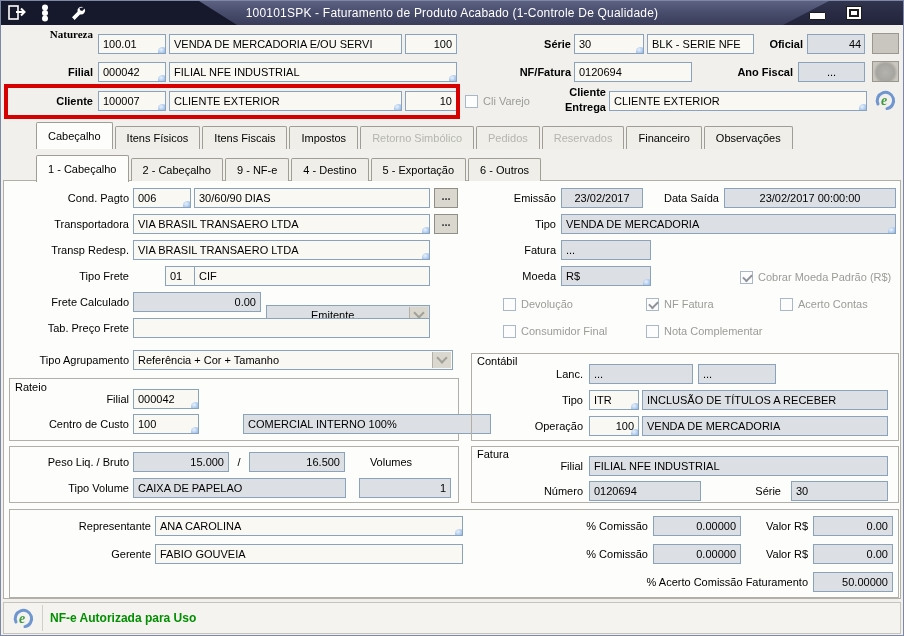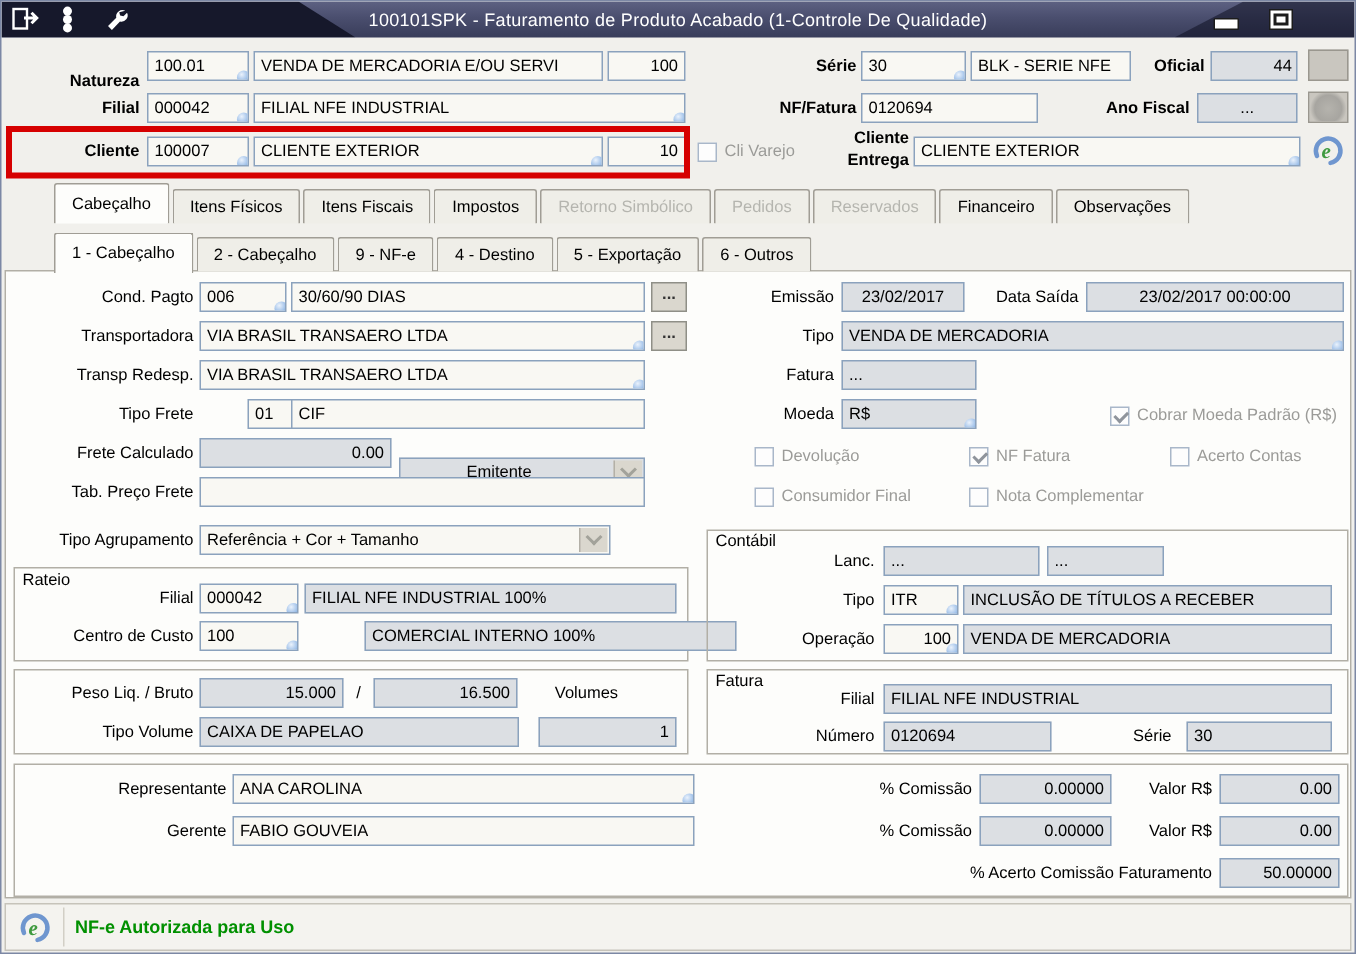--- a/index.html
+++ b/index.html
@@ -88,21 +88,21 @@
       <svg width="18" height="18" viewBox="0 0 18 18">
           <path d="M14.5 3.2a4.2 4.2 0 0 0-6 4.6L3 13.3 5.6 16l5.4-5.6a4.2 4.2 0 0 0 4.7-5.9l-2.4 2.4-2.2-.6-.6-2.2z" fill="#fff"></path>
         </svg>
     </div>
     <div class="btn-min"></div>
     <div class="btn-max">
         <i></i>
       </div>
   </div>
 
-  <div class="lbl b" style="left:8px;top:43px;width:84px;">Natureza</div>
+  <div class="lbl b" style="left:8px;top:23px;width:84px;font-family:Liberation Serif, serif;">Natureza</div>
   <div class="fld lk" style="left:97px;top:33px;width:68px;">100.01</div>
   <div class="fld" style="left:168px;top:33px;width:233px;">VENDA DE MERCADORIA E/OU SERVI</div>
   <div class="fld num" style="left:404px;top:33px;width:52px;">100</div>
 
   <div class="lbl b" style="left:490px;top:33px;width:80px;">Série</div>
   <div class="fld lk" style="left:573px;top:33px;width:70px;">30</div>
   <div class="fld" style="left:646px;top:33px;width:107px;">BLK - SERIE NFE</div>
   <div class="lbl b" style="left:756px;top:33px;width:46px;">Oficial</div>
   <div class="fld ro num" style="left:806px;top:33px;width:58px;padding-left:41px;">44</div>
   <div class="sqbtn" style="left:871px;top:32px;"></div>
@@ -180,32 +180,31 @@
     <span>Emitente</span>
     <span class="arrow">
         <i class="chev"></i>
       </span>
   </div>
 
   <div class="lbl" style="left:8px;top:317px;width:120px;">Tab. Preço Frete</div>
   <div class="fld" style="left:132px;top:317px;width:297px;"></div>
 
   <div class="lbl" style="left:8px;top:349px;width:120px;">Tipo Agrupamento</div>
-  <div class="fld combo" style="left:132px;top:349px;width:274px;">
+  <div class="fld combo" style="left:132px;top:349px;width:320px;">
     <span>Referência + Cor + Tamanho</span>
     <span class="arrow">
         <i class="chev"></i>
       </span>
   </div>
 
   <div class="grp" style="left:8px;top:377px;width:450px;height:63px;"></div>
   <div class="grp-cap" style="left:14px;top:380px;">Rateio</div>
   <div class="lbl" style="left:48px;top:388px;width:80px;">Filial</div>
   <div class="fld lk" style="left:132px;top:388px;width:66px;">000042</div>
-  <div class="fld ro" style="left:202px;top:388px;width:248px;">FILIAL NFE INDUSTRIAL 100%</div>
   <div class="lbl" style="left:8px;top:413px;width:120px;">Centro de Custo</div>
   <div class="fld lk" style="left:132px;top:413px;width:66px;">100</div>
   <div class="fld ro" style="left:202px;top:413px;width:248px;margin-left:40px;">COMERCIAL INTERNO 100%</div>
 
   <div class="grp" style="left:8px;top:445px;width:450px;height:57px;"></div>
   <div class="lbl" style="left:8px;top:451px;width:120px;">Peso Liq. / Bruto</div>
   <div class="fld ro num" style="left:132px;top:451px;width:96px;">15.000</div>
   <div class="lbl" style="left:232px;top:451px;width:12px;text-align:center;">/</div>
   <div class="fld ro num" style="left:248px;top:451px;width:96px;">16.500</div>
   <div class="lbl" style="left:358px;top:451px;width:64px;text-align:center;">Volumes</div>

